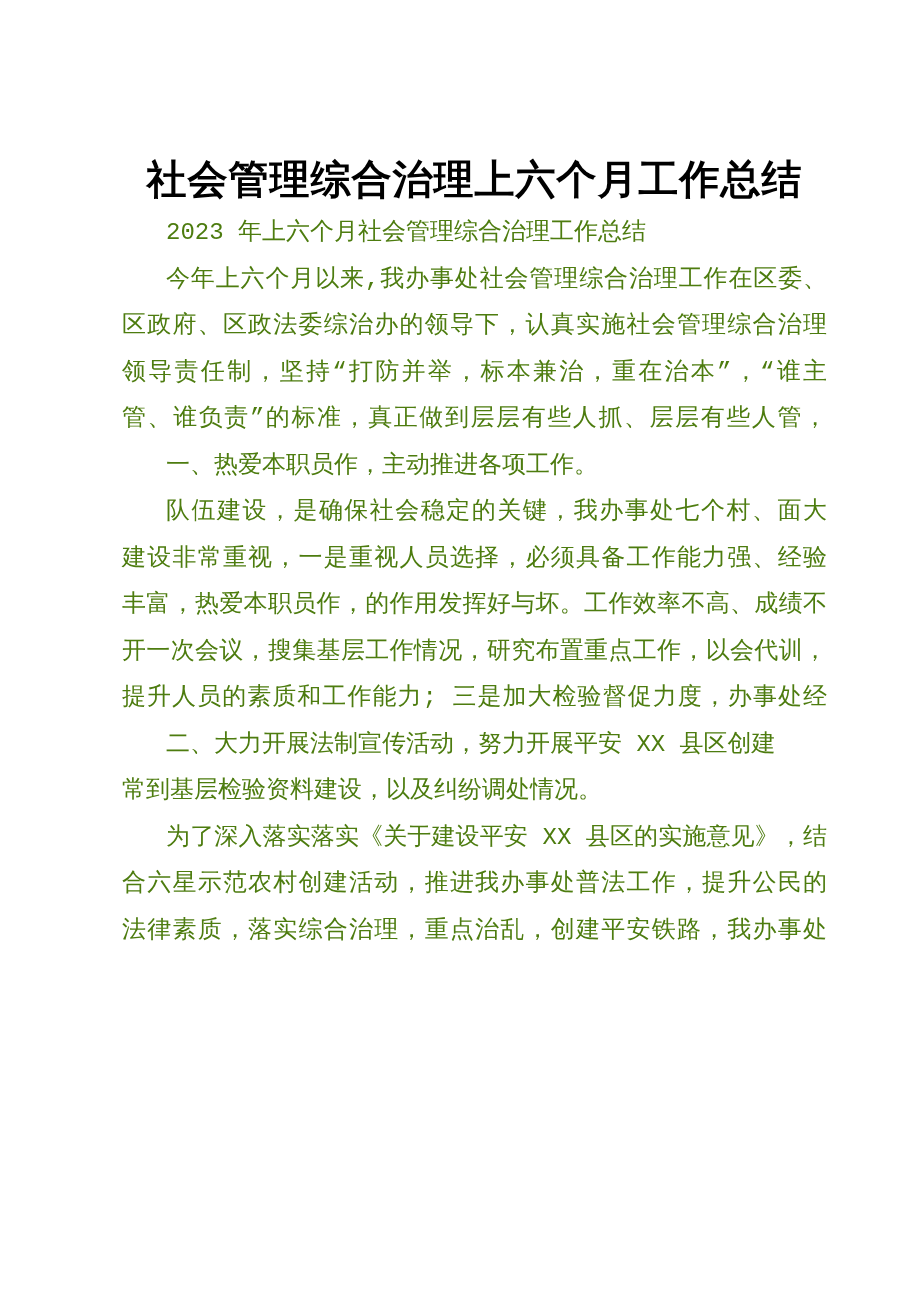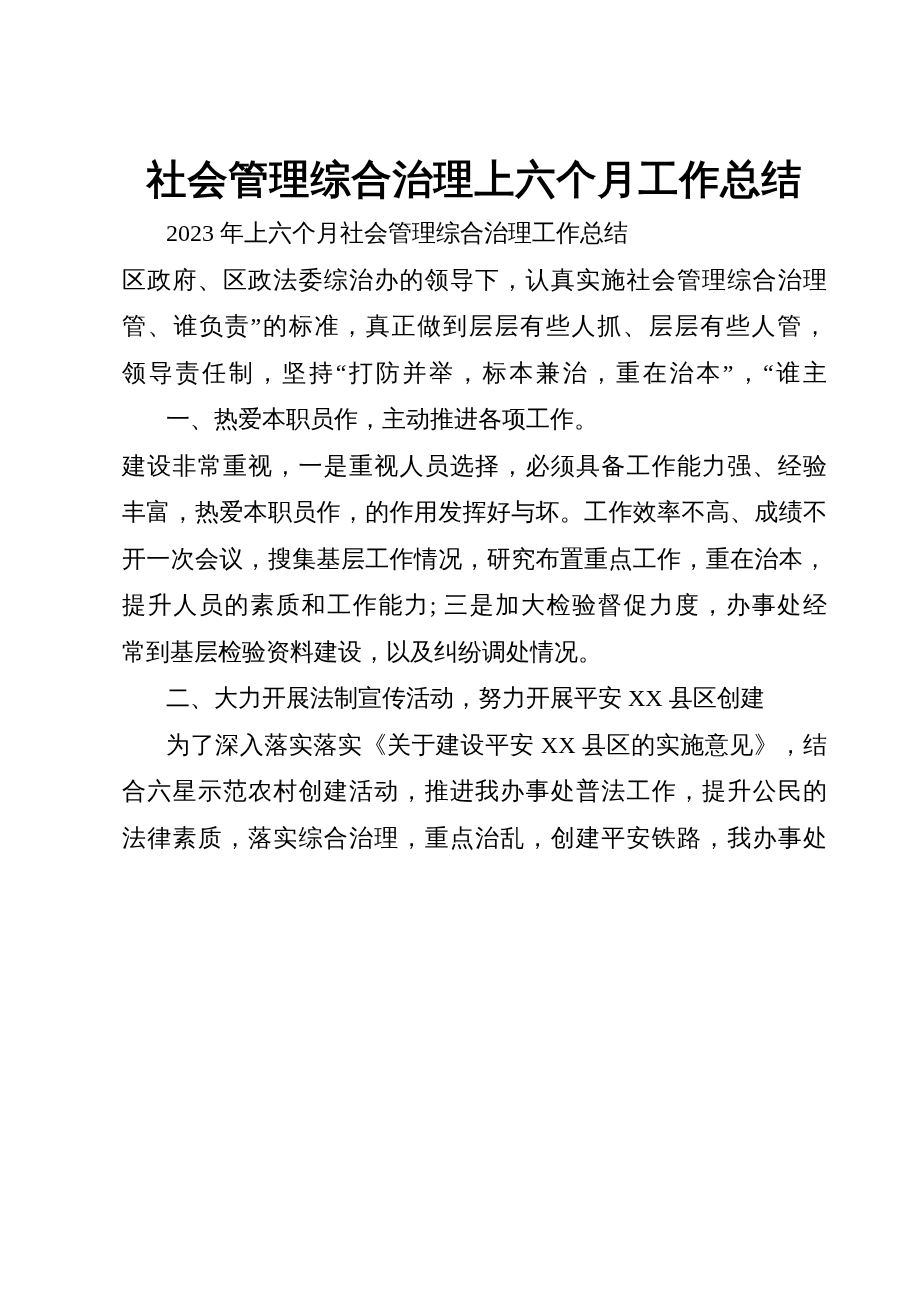--- a/index.html
+++ b/index.html
@@ -22,23 +22,23 @@
     font-family: "Liberation Sans", "DejaVu Sans", sans-serif;
     font-weight: 700;
     font-size: 40px;
     line-height: 62px;
     text-align: center;
     letter-spacing: 1px;
     white-space: nowrap;
     color: #000000;
   }
   .doc-body {
-    font-family: Liberation Serif, serif;
+    font-family: Liberation Mono, monospace;
     font-size: 24px;
-    color: #000000;
+    color: #4d7c0f;
   }
   .doc-body .line {
     line-height: 46.5px;
     height: 46.5px;
     white-space: nowrap;
     text-align: left;
     overflow: visible;
   }
   .doc-body .line.indent {
     padding-left: 44px;
@@ -49,27 +49,29 @@
     text-justify: inter-character;
   }
 </style>
 </head>
 <body>
 
 <div class="page">
   <div class="doc-title">社会管理综合治理上六个月工作总结</div>
   <div class="doc-body">
       <div class="line indent">2023 年上六个月社会管理综合治理工作总结</div>
+      <div class="line indent fill">今年上六个月以来,我办事处社会管理综合治理工作在区委、</div>
       <div class="line fill">区政府、区政法委综治办的领导下，认真实施社会管理综合治理</div>
+      <div class="line fill">领导责任制，坚持“打防并举，标本兼治，重在治本”，“谁主</div>
       <div class="line fill">管、谁负责”的标准，真正做到层层有些人抓、层层有些人管，</div>
-      <div class="line fill">领导责任制，坚持“打防并举，标本兼治，重在治本”，“谁主</div>
       <div class="line indent">一、热爱本职员作，主动推进各项工作。</div>
+      <div class="line indent fill">队伍建设，是确保社会稳定的关键，我办事处七个村、面大</div>
       <div class="line fill">建设非常重视，一是重视人员选择，必须具备工作能力强、经验</div>
       <div class="line fill">丰富，热爱本职员作，的作用发挥好与坏。工作效率不高、成绩不</div>
-      <div class="line fill">开一次会议，搜集基层工作情况，研究布置重点工作，重在治本，</div>
+      <div class="line fill">开一次会议，搜集基层工作情况，研究布置重点工作，以会代训，</div>
       <div class="line fill">提升人员的素质和工作能力; 三是加大检验督促力度，办事处经</div>
+      <div class="line indent">二、大力开展法制宣传活动，努力开展平安 XX 县区创建</div>
       <div class="line">常到基层检验资料建设，以及纠纷调处情况。</div>
-      <div class="line indent">二、大力开展法制宣传活动，努力开展平安 XX 县区创建</div>
       <div class="line indent fill">为了深入落实落实《关于建设平安 XX 县区的实施意见》，结</div>
       <div class="line fill">合六星示范农村创建活动，推进我办事处普法工作，提升公民的</div>
       <div class="line fill">法律素质，落实综合治理，重点治乱，创建平安铁路，我办事处</div>
     </div>
 </div>
 
 </body></html>

